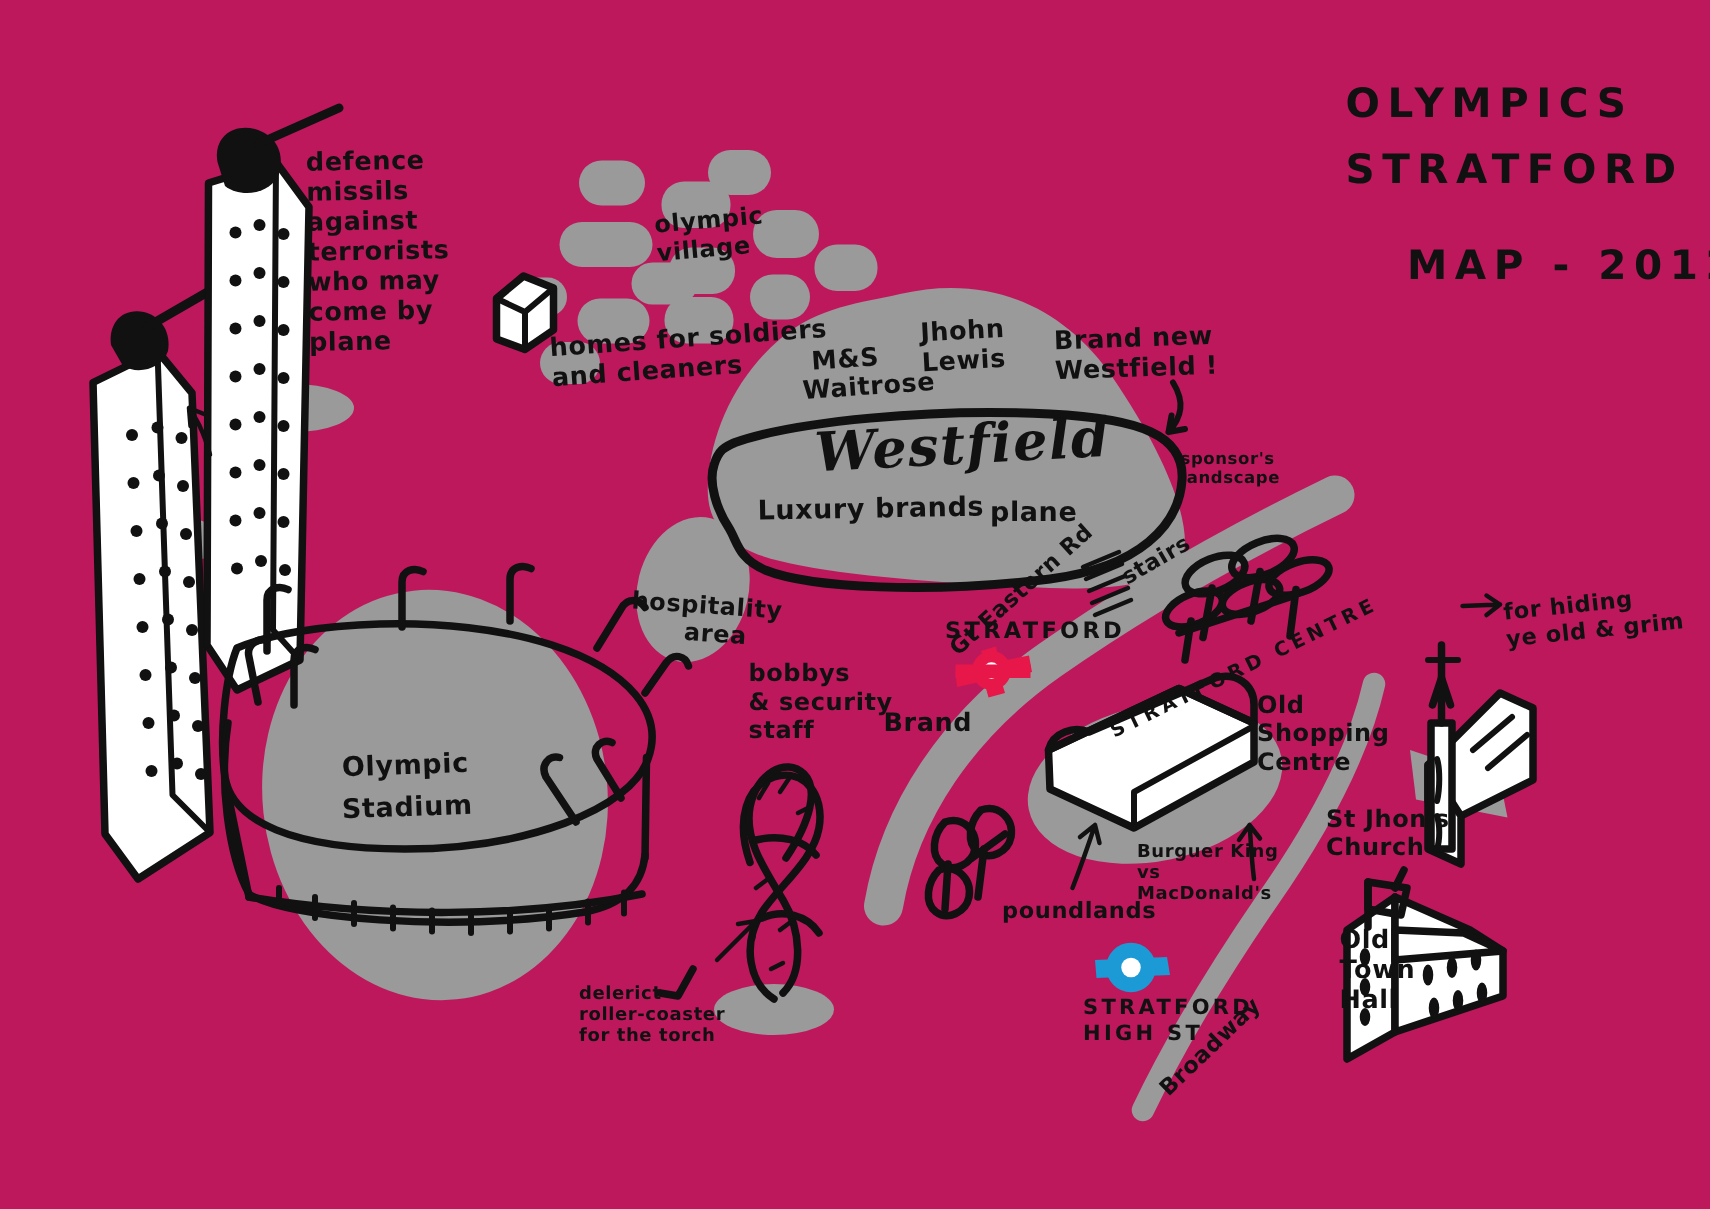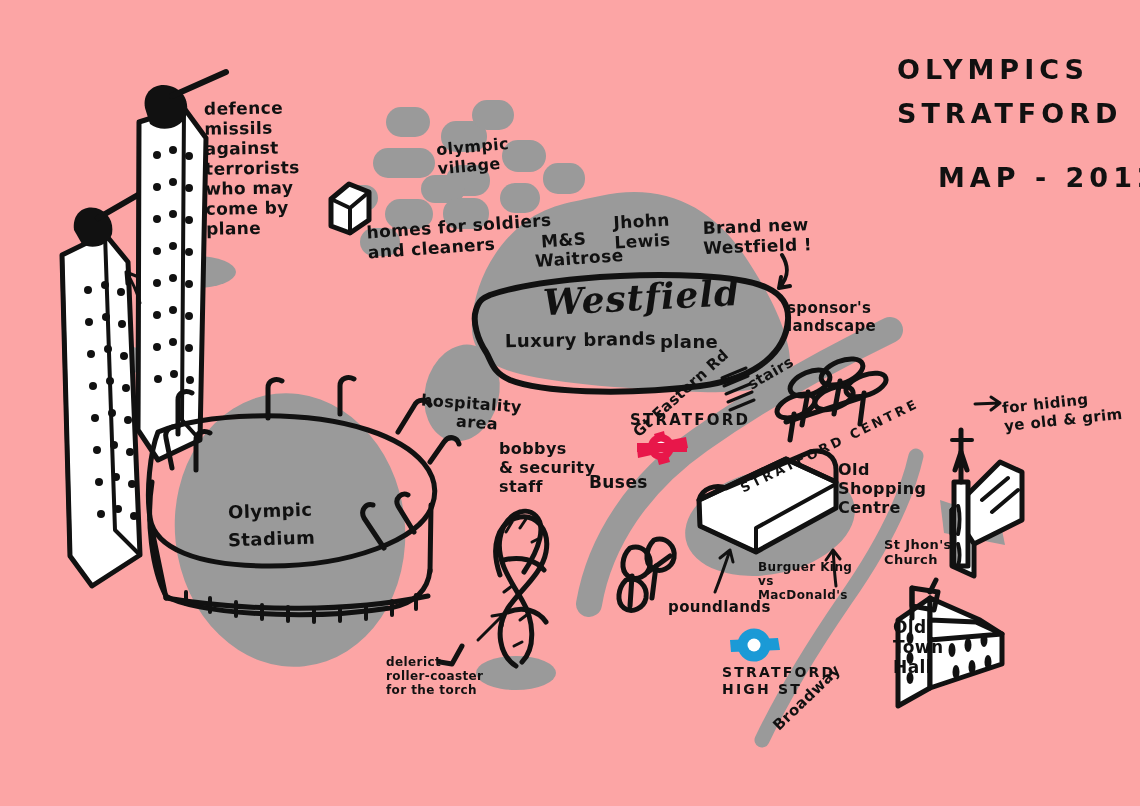--- a/index.html
+++ b/index.html
@@ -1,21 +1,21 @@
 <!DOCTYPE html>
 <html><head>
 <meta charset="utf-8">
 <title>Olympics Stratford Map 2012</title>
 <style>
   html,body{margin:0;padding:0;background:#ffffff;}
   body{
     font-family:"DejaVu Sans", sans-serif;
     width:1140px;height:806px;overflow:hidden;
   }
-  #map-root{position:relative;width:1140px;height:806px;background:#fca5a5;}
+  #map-root{position:relative;width:1140px;height:806px;background:#be185d;}
   #map-svg{position:absolute;left:0;top:0;width:1140px;height:806px;}
   .lbl{
     position:absolute;
     font-family:"DejaVu Sans", sans-serif;
     color:#111;
     white-space:pre;
     line-height:1.18;
     letter-spacing:0.4px;
     font-size:15px;
   }
@@ -340,50 +340,50 @@
 
   <div class="lbl hand" style="left:541px;top:230px;font-size:17px;transform:rotate(-4deg);">M&amp;S</div>
   <div class="lbl hand" style="left:535px;top:248px;font-size:17px;transform:rotate(-4deg);">Waitrose</div>
   <div class="lbl hand" style="left:614px;top:211px;font-size:17px;transform:rotate(-3deg);">Jhohn
 Lewis</div>
   <div class="lbl script" style="left:543px;top:276px;transform:rotate(-3deg);">Westfield</div>
   <div class="lbl hand" style="left:505px;top:329px;font-size:18px;transform:rotate(-1deg);">Luxury brands</div>
   <div class="lbl hand" style="left:660px;top:331px;font-size:18px;">plane</div>
   <div class="lbl hand" style="left:703px;top:216px;font-size:17px;transform:rotate(-2deg);">Brand new
 Westfield !</div>
-  <div class="lbl hand" style="left:787px;top:300px;font-size:15px;">sponsor's
+  <div class="lbl hand" style="left:787px;top:300px;font-size:11px;">sponsor's
 landscape</div>
   <div class="lbl hand" style="left:746px;top:365px;font-size:15px;transform:rotate(-30deg);">stairs</div>
 
   <div class="lbl hand" style="left:421px;top:395px;font-size:16px;transform:rotate(4deg);">hospitality</div>
   <div class="lbl hand" style="left:456px;top:414px;font-size:16px;transform:rotate(4deg);">area</div>
   <div class="lbl hand" style="left:499px;top:440px;font-size:16px;">bobbys
 &amp; security
 staff</div>
-  <div class="lbl hand" style="left:589px;top:472px;font-size:17px;">Buses</div>
+  <div class="lbl hand" style="left:589px;top:472px;font-size:17px;">Brand</div>
 
   <div class="lbl hand" style="left:228px;top:500px;font-size:18px;transform:rotate(-2deg);">Olympic</div>
   <div class="lbl hand" style="left:228px;top:528px;font-size:18px;transform:rotate(-2deg);">Stadium</div>
 
   <div class="lbl caps" style="left:630px;top:412px;font-size:15px;">STRATFORD</div>
   <div class="lbl hand" style="left:630px;top:428px;font-size:15px;transform:rotate(-42deg);transform-origin:left top;">Gt Eastern Rd</div>
   <div class="lbl caps" style="left:738px;top:482px;font-size:13px;transform:rotate(-26deg);transform-origin:left top;letter-spacing:3px;">STRATFORD CENTRE</div>
   <div class="lbl hand" style="left:838px;top:461px;font-size:16px;">Old
 Shopping
 Centre</div>
 
   <div class="lbl hand" style="left:1003px;top:394px;font-size:15px;transform:rotate(-6deg);">for hiding
 ye old &amp; grim</div>
 
   <div class="lbl hand" style="left:668px;top:599px;font-size:15px;">poundlands</div>
   <div class="lbl hand" style="left:758px;top:560px;font-size:12px;">Burguer King
 vs
 MacDonald's</div>
 
-  <div class="lbl hand" style="left:884px;top:537px;font-size:13px;">St Jhon's
+  <div class="lbl hand" style="left:884px;top:537px;font-size:16px;">St Jhon's
 Church</div>
   <div class="lbl hand" style="left:893px;top:617px;font-size:17px;">Old
 Town
 Hall</div>
 
   <div class="lbl caps" style="left:722px;top:664px;font-size:14px;">STRATFORD
 HIGH ST</div>
   <div class="lbl hand" style="left:770px;top:722px;font-size:15px;transform:rotate(-44deg);transform-origin:left top;">Broadway</div>
 
   <div class="lbl hand" style="left:386px;top:655px;font-size:12px;">delerict

